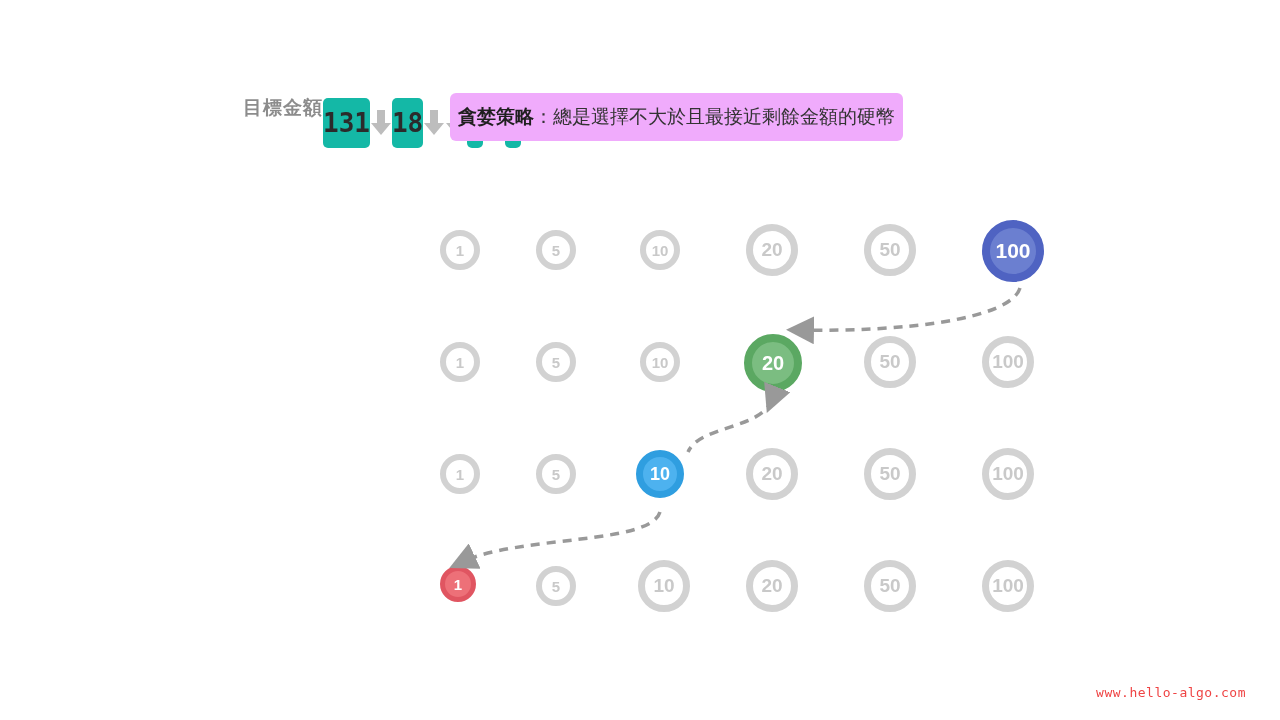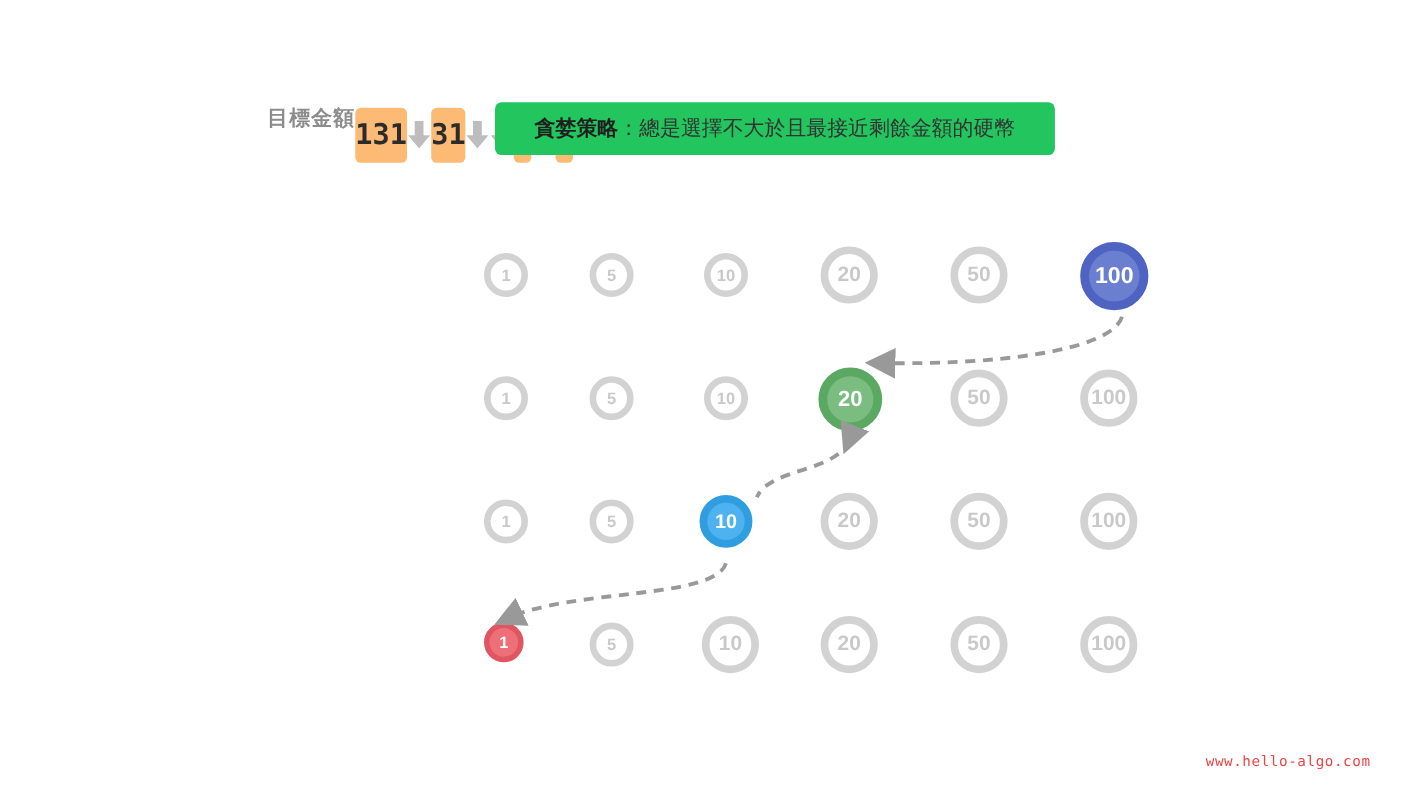--- a/index.html
+++ b/index.html
@@ -28,21 +28,21 @@
     font-size: 19px;
     font-weight: bold;
     color: #8c8c8c;
     letter-spacing: 1px;
     margin-bottom: 29px;
     white-space: nowrap;
   }
   .amount-box {
     width: 92px;
     height: 50px;
-    background: #fdba74;
+    background: #14b8a6;
     border-radius: 5px;
     display: flex;
     align-items: center;
     justify-content: center;
     font-size: 26px;
     font-weight: bold;
     color: #2b2b2b;
     font-family: "DejaVu Sans Mono", monospace;
   }
   .arrow-down {
@@ -52,23 +52,23 @@
     align-items: center;
     justify-content: center;
   }
   .arrow-down svg { display: block; }
 
   
   .banner {
     position: absolute;
     left: 450px;
     top: 93px;
-    background: #22c55e;
+    background: #f0abfc;
     border-radius: 6px;
-    padding: 11px 36px;
+    padding: 11px 8px;
     font-size: 19px;
     color: #333333;
     white-space: nowrap;
   }
   .banner .bold {
     font-weight: bold;
     color: #1f1f1f;
   }
 
   
@@ -137,21 +137,21 @@
 <div class="left-col">
   <div class="col-title">目標金額</div>
 
   <div class="amount-box">131</div>
   <div class="arrow-down">
     <svg width="22" height="26" viewBox="0 0 22 26">
         <polygon points="7,0 15,0 15,13 21,13 11,25 1,13 7,13" fill="#bdbdbd"></polygon>
       </svg>
   </div>
 
-  <div class="amount-box">31</div>
+  <div class="amount-box">18</div>
   <div class="arrow-down">
     <svg width="22" height="26" viewBox="0 0 22 26">
         <polygon points="7,0 15,0 15,13 21,13 11,25 1,13 7,13" fill="#bdbdbd"></polygon>
       </svg>
   </div>
 
   <div class="arrow-down">
     <svg width="22" height="26" viewBox="0 0 22 26">
         <polygon points="7,0 15,0 15,13 21,13 11,25 1,13 7,13" fill="#bdbdbd"></polygon>
       </svg>

